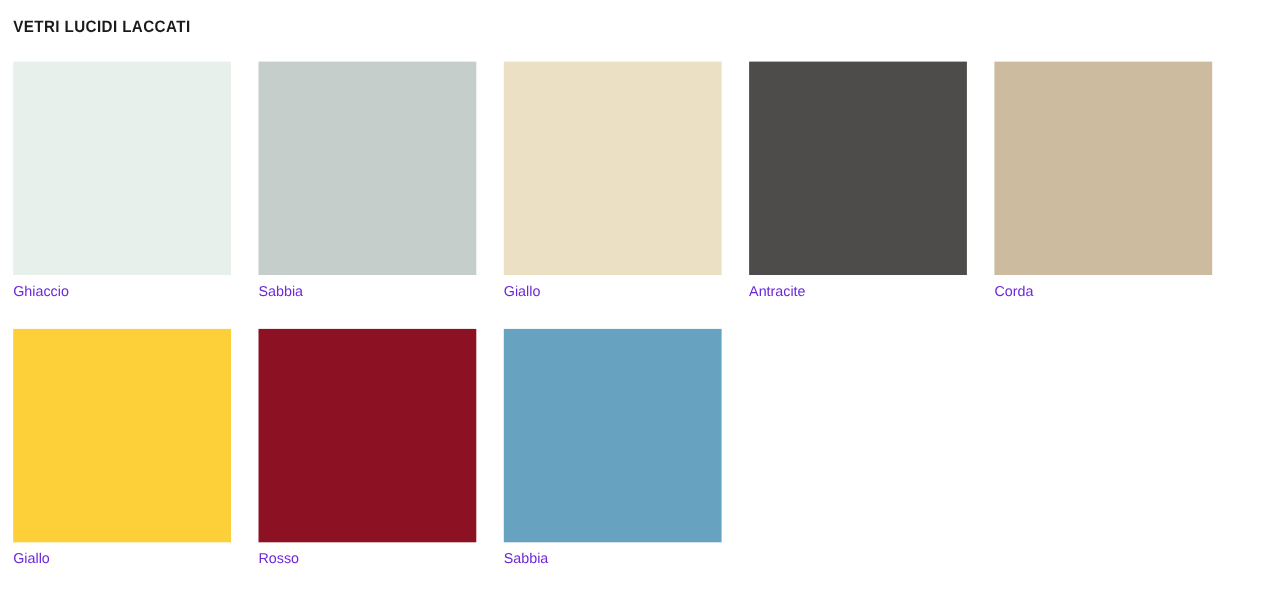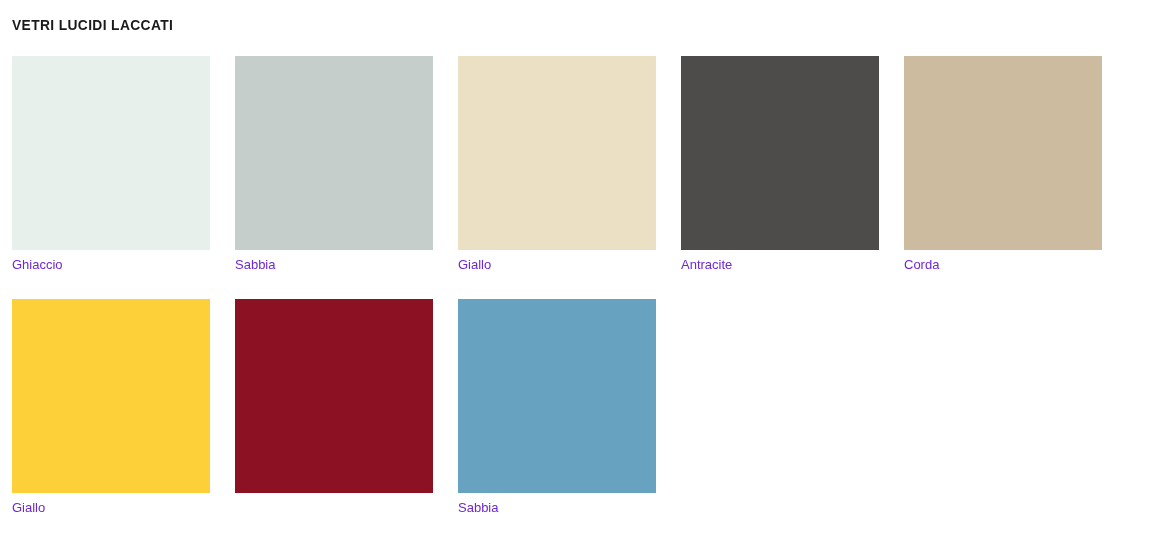--- a/index.html
+++ b/index.html
@@ -102,20 +102,21 @@
       <span class="swatch-label">Corda</span>
     </div>
 
     <div class="swatch-cell">
       <span class="swatch-chip" style="background-color: rgb(253, 208, 58);"></span>
       <span class="swatch-label">Giallo</span>
     </div>
 
     <div class="swatch-cell">
       <span class="swatch-chip" style="background-color: rgb(140, 17, 34);"></span>
+      <span class="swatch-label">Rosso</span>
     </div>
 
     <div class="swatch-cell">
       <span class="swatch-chip" style="background-color: rgb(103, 163, 193);"></span>
       <span class="swatch-label">Sabbia</span>
     </div>
 
     <div class="swatch-cell is-empty">
       
       

